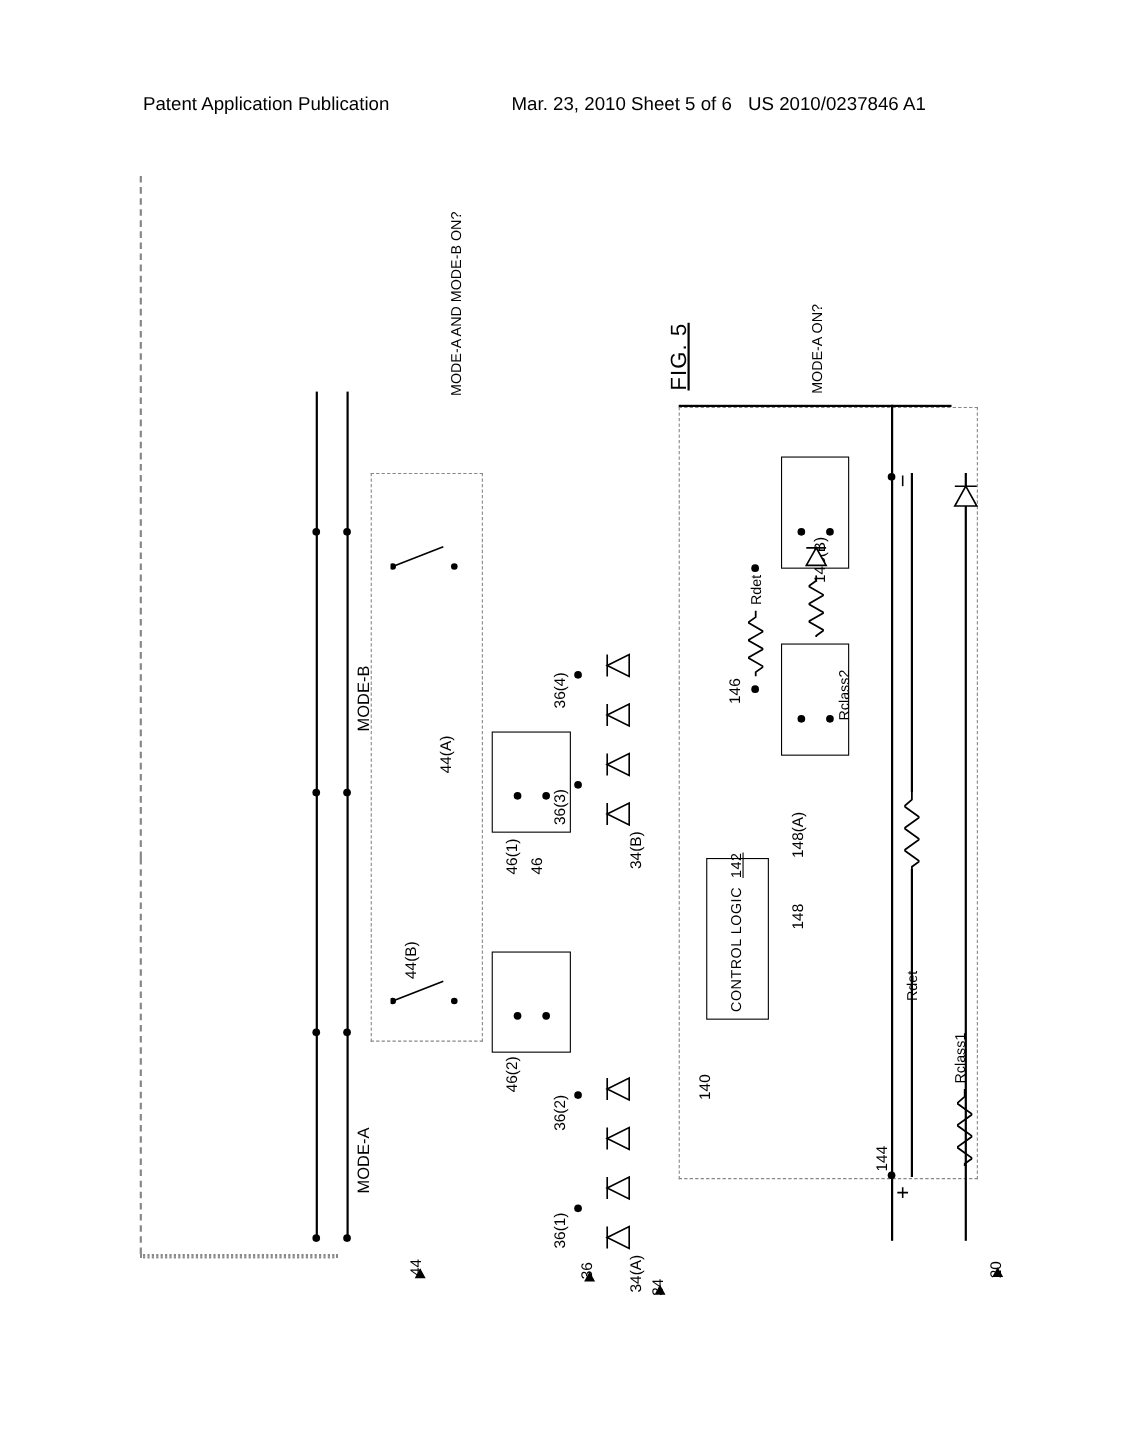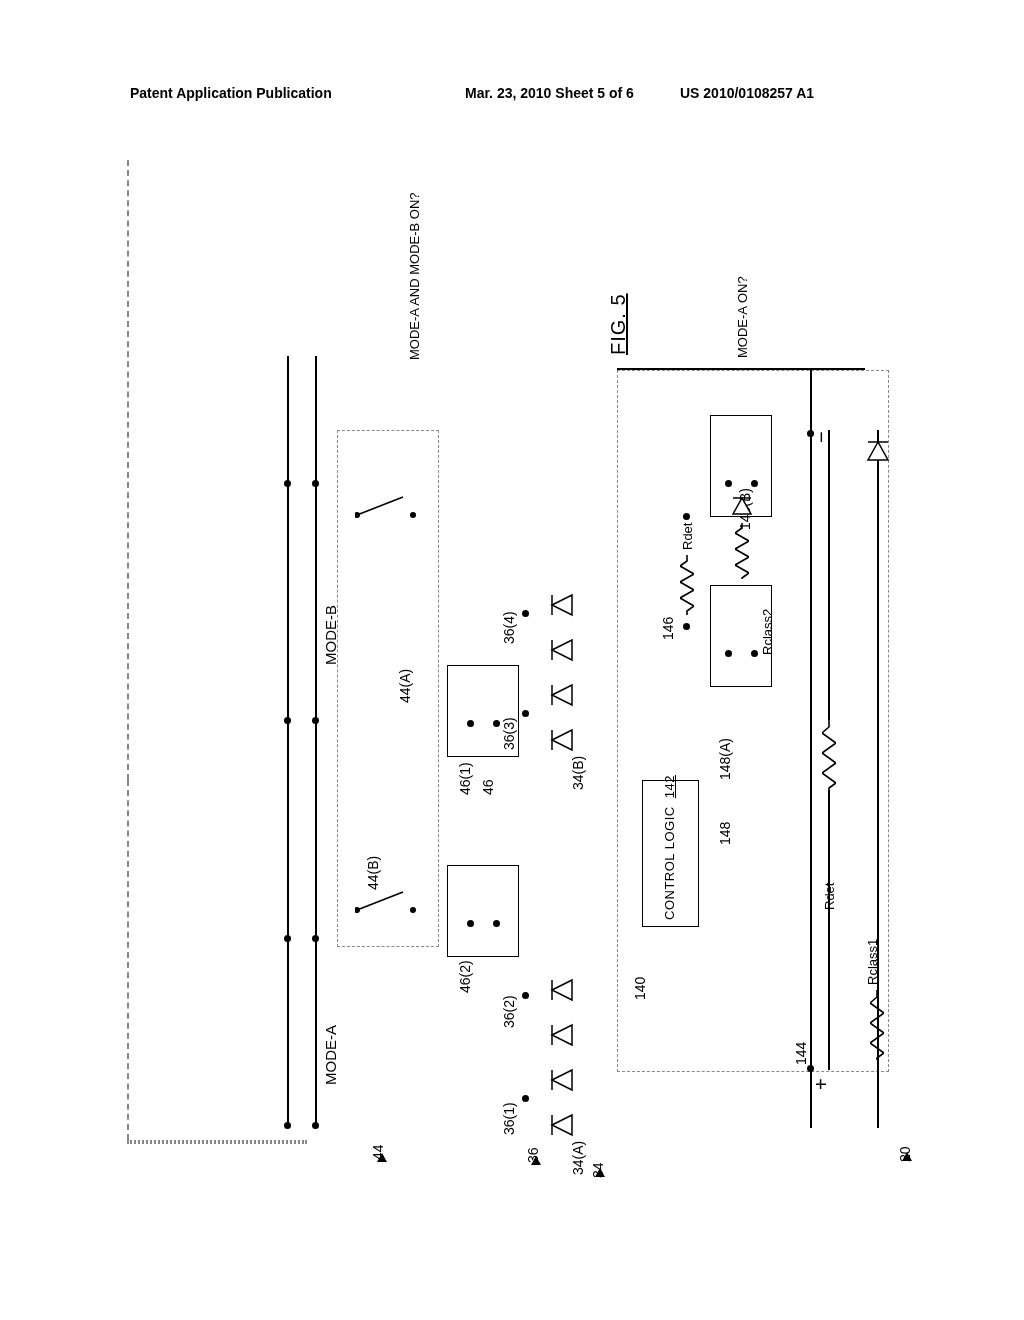--- a/index.html
+++ b/index.html
@@ -12,22 +12,22 @@
   }
   .page {
     width: 1024px;
     height: 1320px;
     position: relative;
     box-sizing: border-box;
   }
   .hdr {
     position: absolute;
     top: 85px;
-    font-weight: bold;
-    font-size: 14px;
+    font-weight: normal;
+    font-size: 17px;
   }
   .hdr-left { left: 130px; }
   .hdr-mid  { left: 465px; }
   .hdr-right{ left: 680px; }
   .fig-area {
     position: absolute;
     left: 127px;
     top: 160px;
     width: 778px;
     height: 1030px;
@@ -78,21 +78,21 @@
     position: absolute;
   }
 </style>
 </head>
 <body>
 
 <div class="page">
 
   <div class="hdr hdr-left">Patent Application Publication</div>
   <div class="hdr hdr-mid">Mar. 23, 2010  Sheet 5 of 6</div>
-  <div class="hdr hdr-right">US 2010/0108257 A1</div>
+  <div class="hdr hdr-right">US 2010/0237846 A1</div>
 
   <div class="fig-area">
 
     <div class="lbl rot" style="left:195px; top:925px; font-size:15px;">MODE-A</div>
 
     <div class="lbl rot" style="left:195px; top:505px; font-size:15px;">MODE-B</div>
 
     <div class="vline" style="left:160px; top:196px; height:772px;"></div>
     <div class="vline" style="left:188px; top:196px; height:772px;"></div>
 

